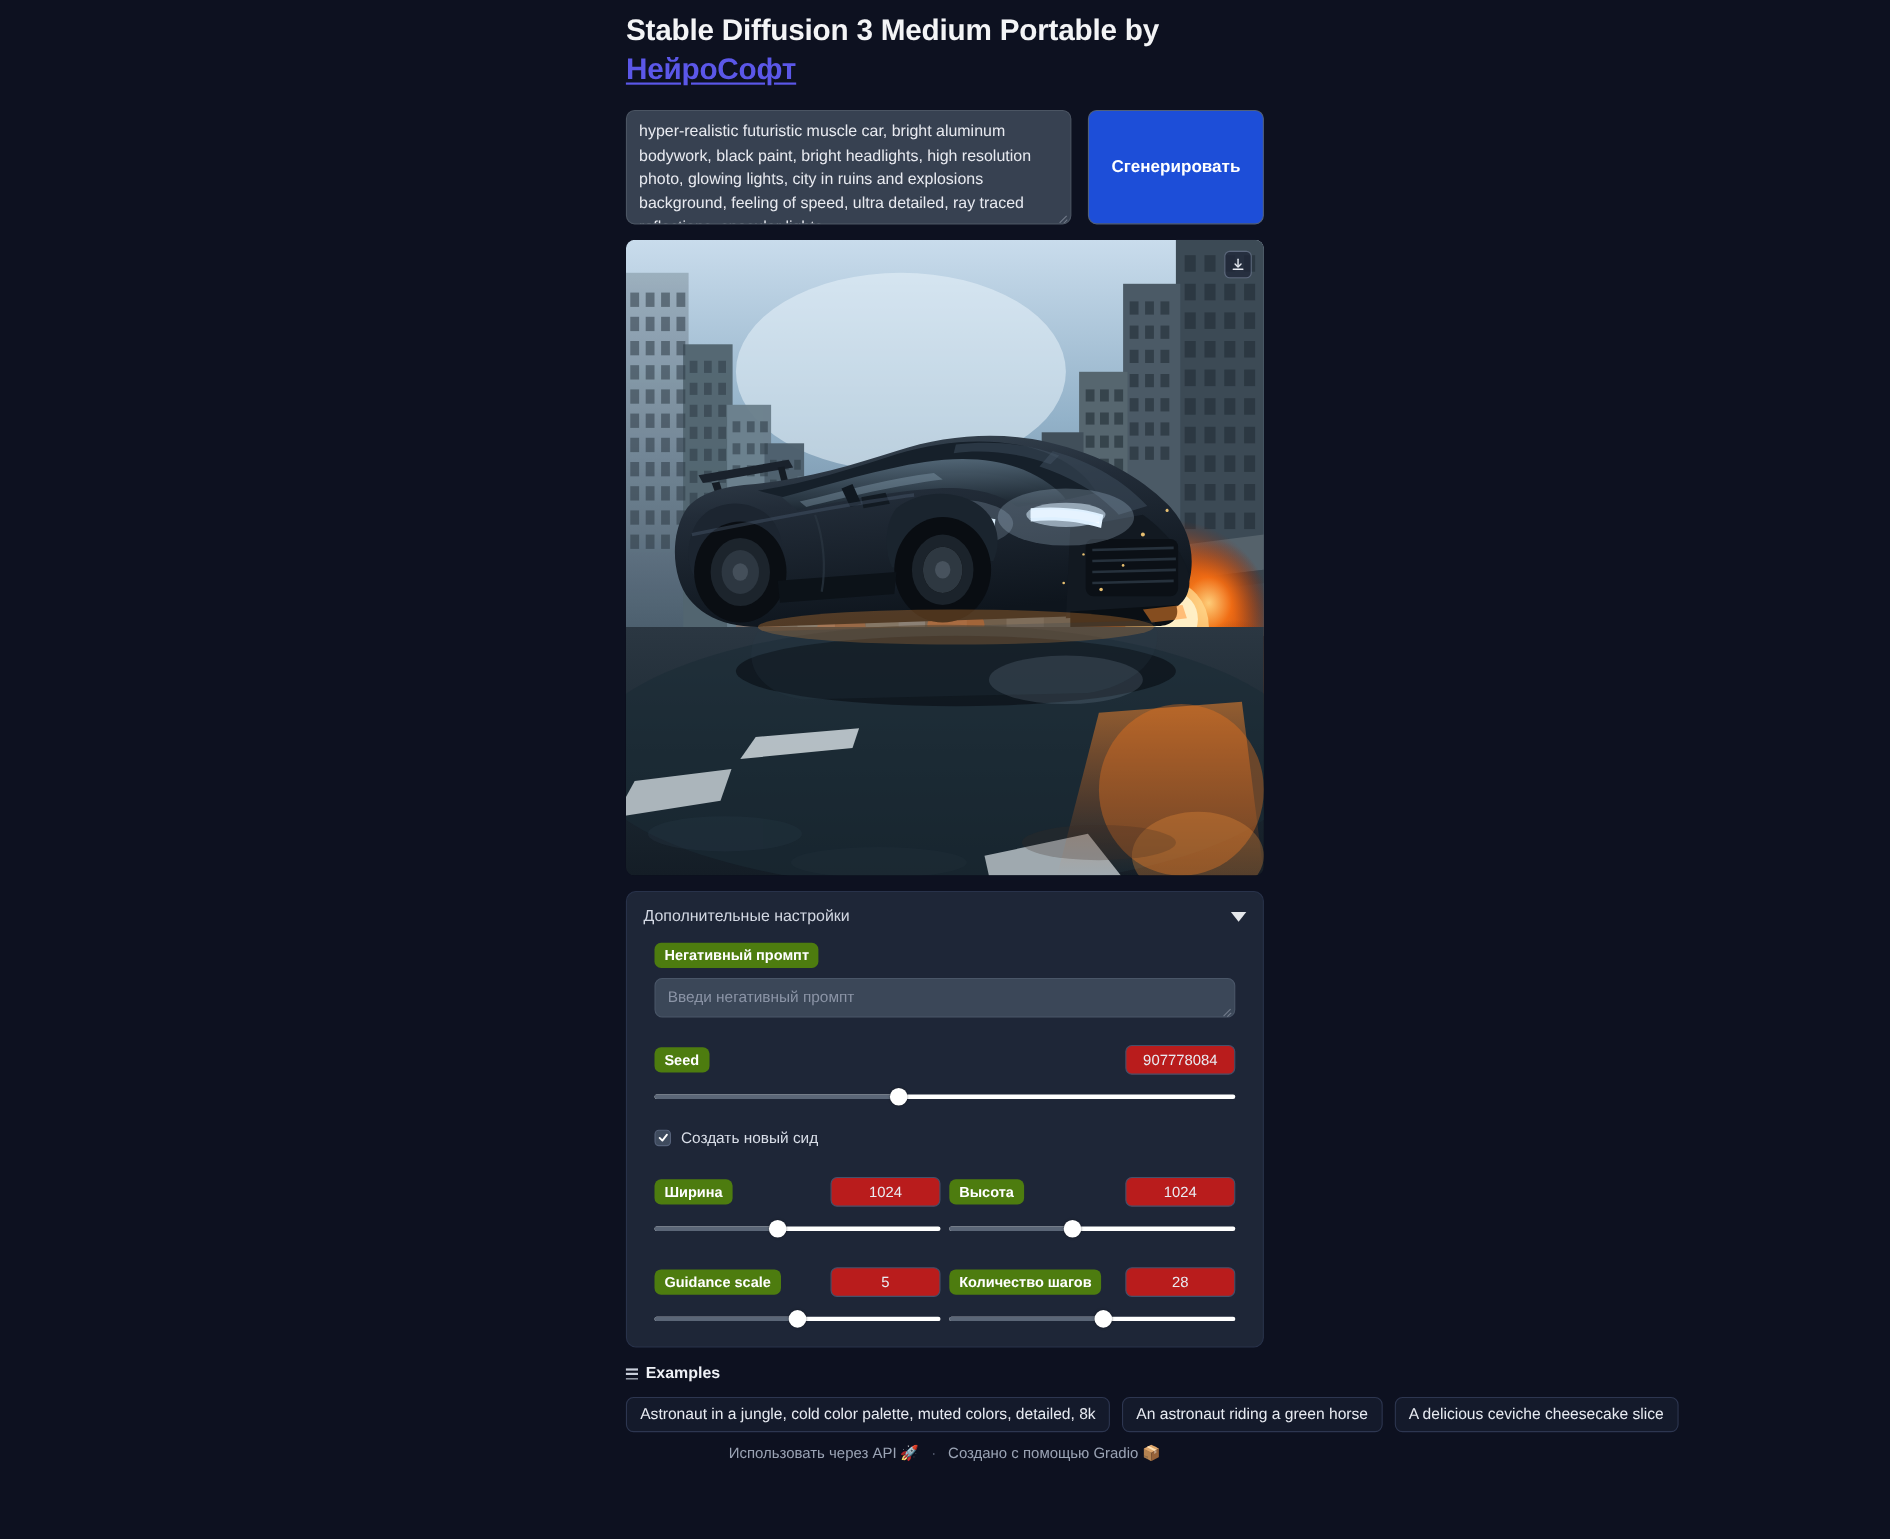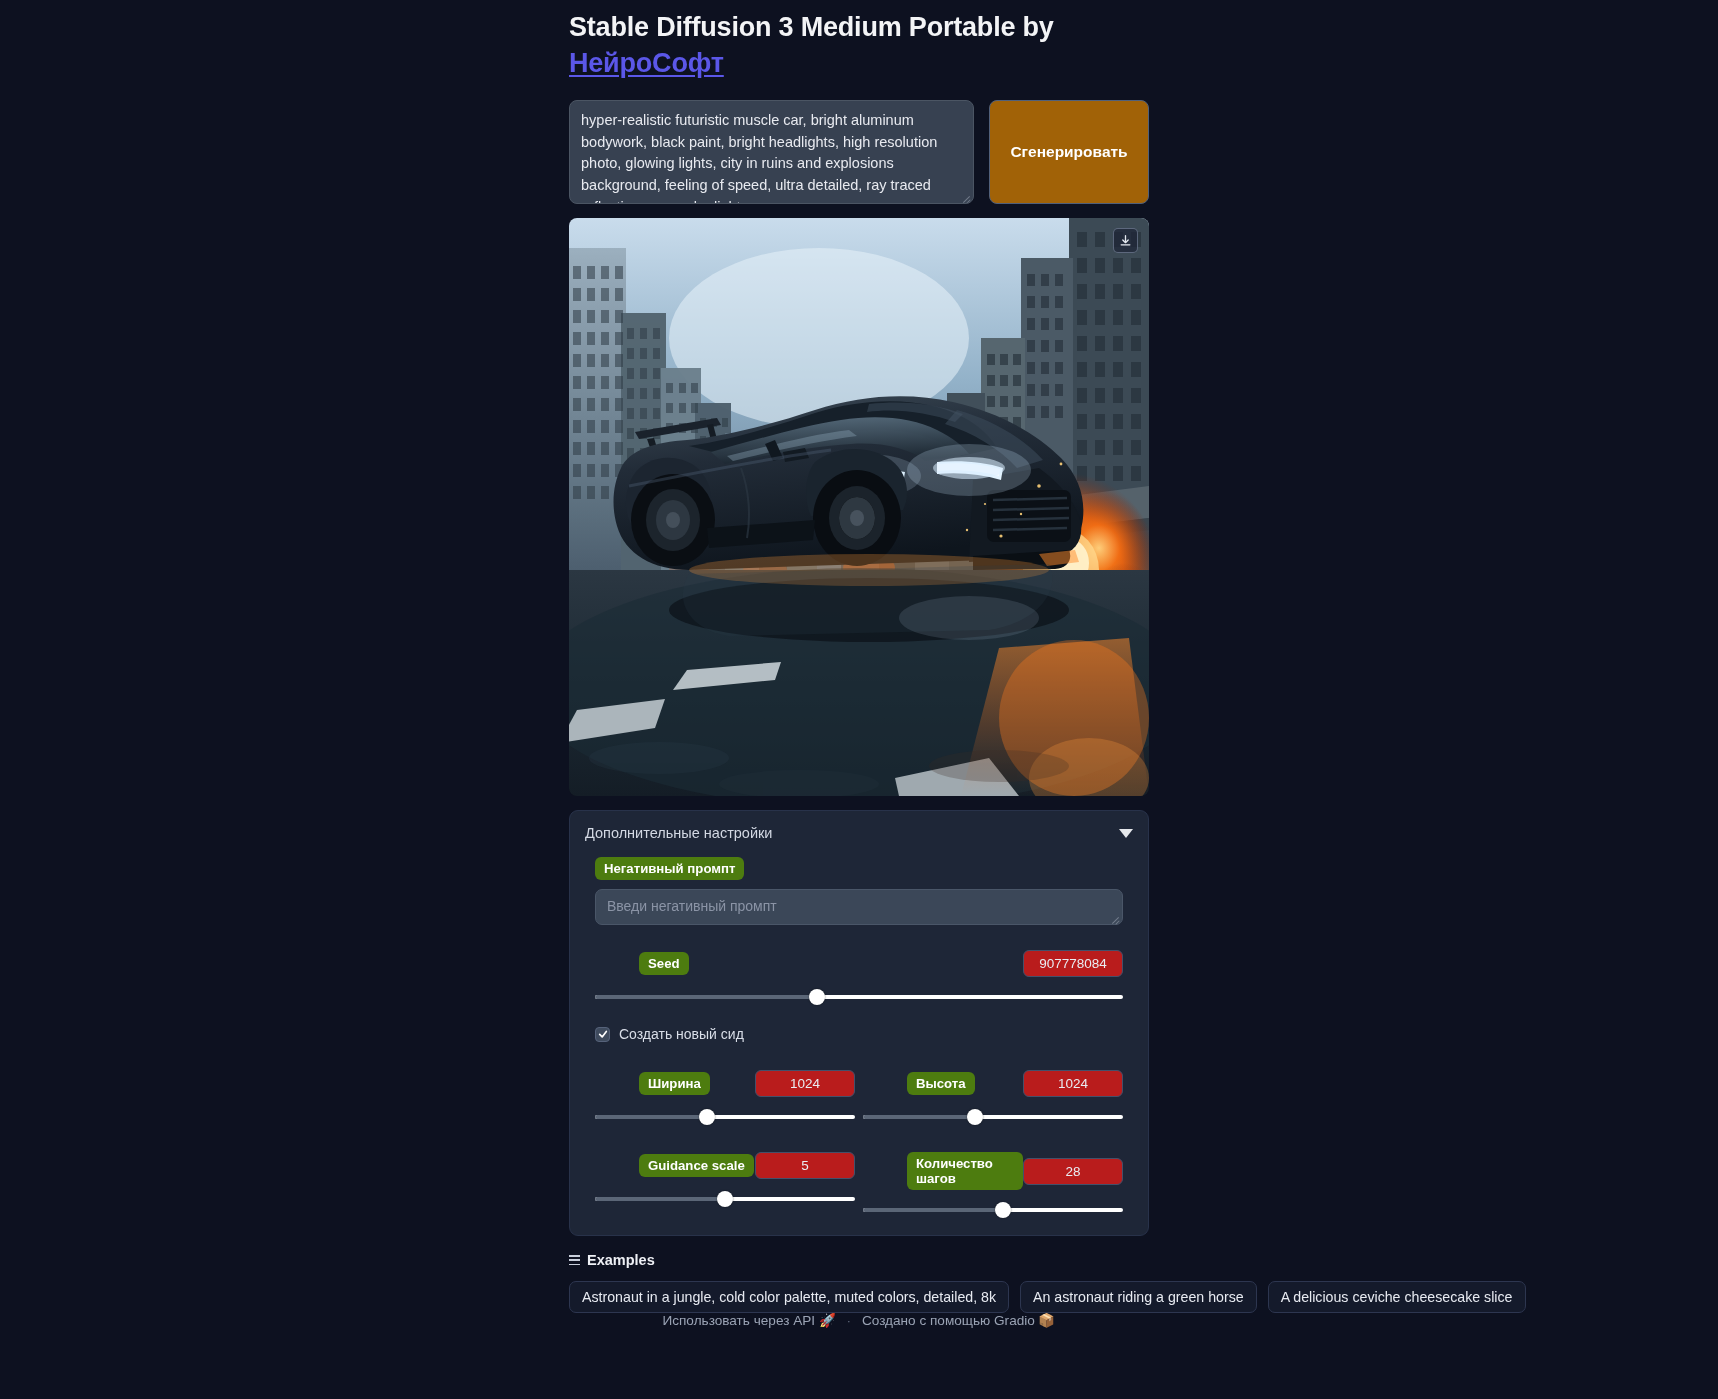--- a/index.html
+++ b/index.html
@@ -68,21 +68,21 @@
   }
   .resize-grip:before, .resize-grip:after {
     content:""; position:absolute; background:#aab2c0; height:1px;
   }
   .resize-grip:before { width:9px; right:0; bottom:2px; transform:rotate(-45deg); }
   .resize-grip:after  { width:5px; right:0; bottom:0px; transform:rotate(-45deg); }
 
   .gen-btn {
     width: 160px;
     height: 104px;
-    background: #a16207;
+    background: #1d4ed8;
     border: 1px solid #51607a;
     border-radius: 8px;
     color: #ffffff;
     font-size: 15.5px;
     font-weight: bold;
     display: flex;
     align-items: center;
     justify-content: center;
     cursor: pointer;
   }
@@ -146,21 +146,21 @@
     background: #3b4758;
     border: 1px solid #4a5668;
     border-radius: 7px;
     padding: 8px 11px;
     color: #8b94a6;
     font-size: 14px;
     position: relative;
   }
 
   .field-block { margin-top: 25px; }
-  .field-head { display:flex; align-items:center; justify-content:space-between;margin-left:44px; }
+  .field-head { display:flex; align-items:center; justify-content:space-between; }
   .numbox {
     background: #b91c1c;
     border: 1px solid #44506a;
     border-radius: 6px;
     color: #e9ecf2;
     font-size: 13.5px;
     text-align: center;
     padding: 5px 12px;
     min-width: 100px;
   }

